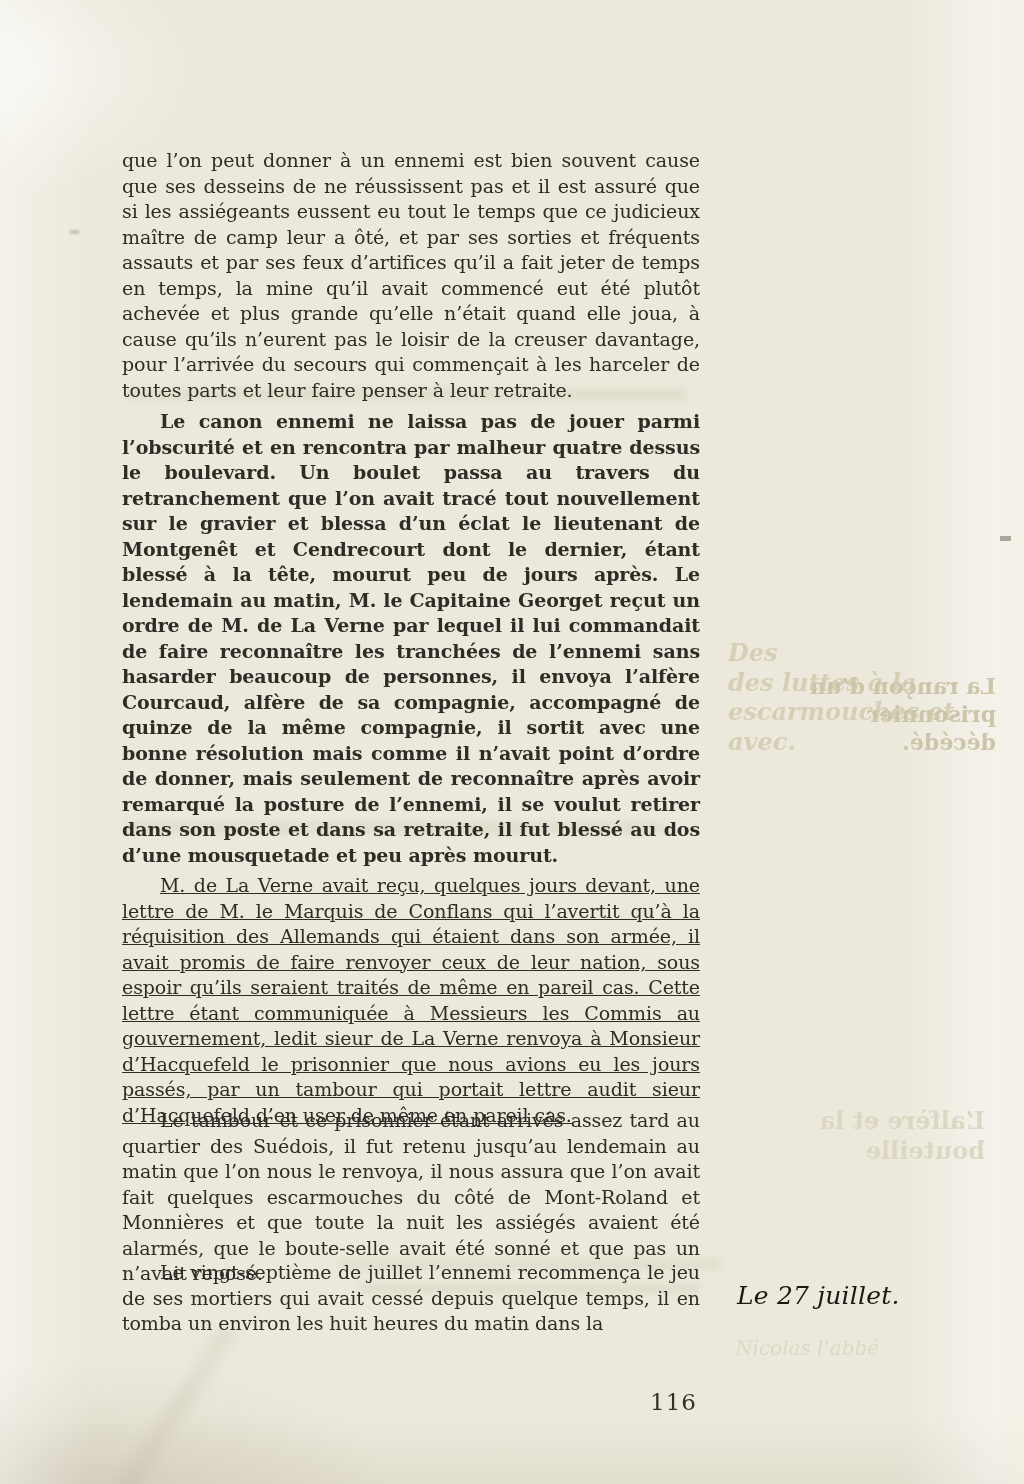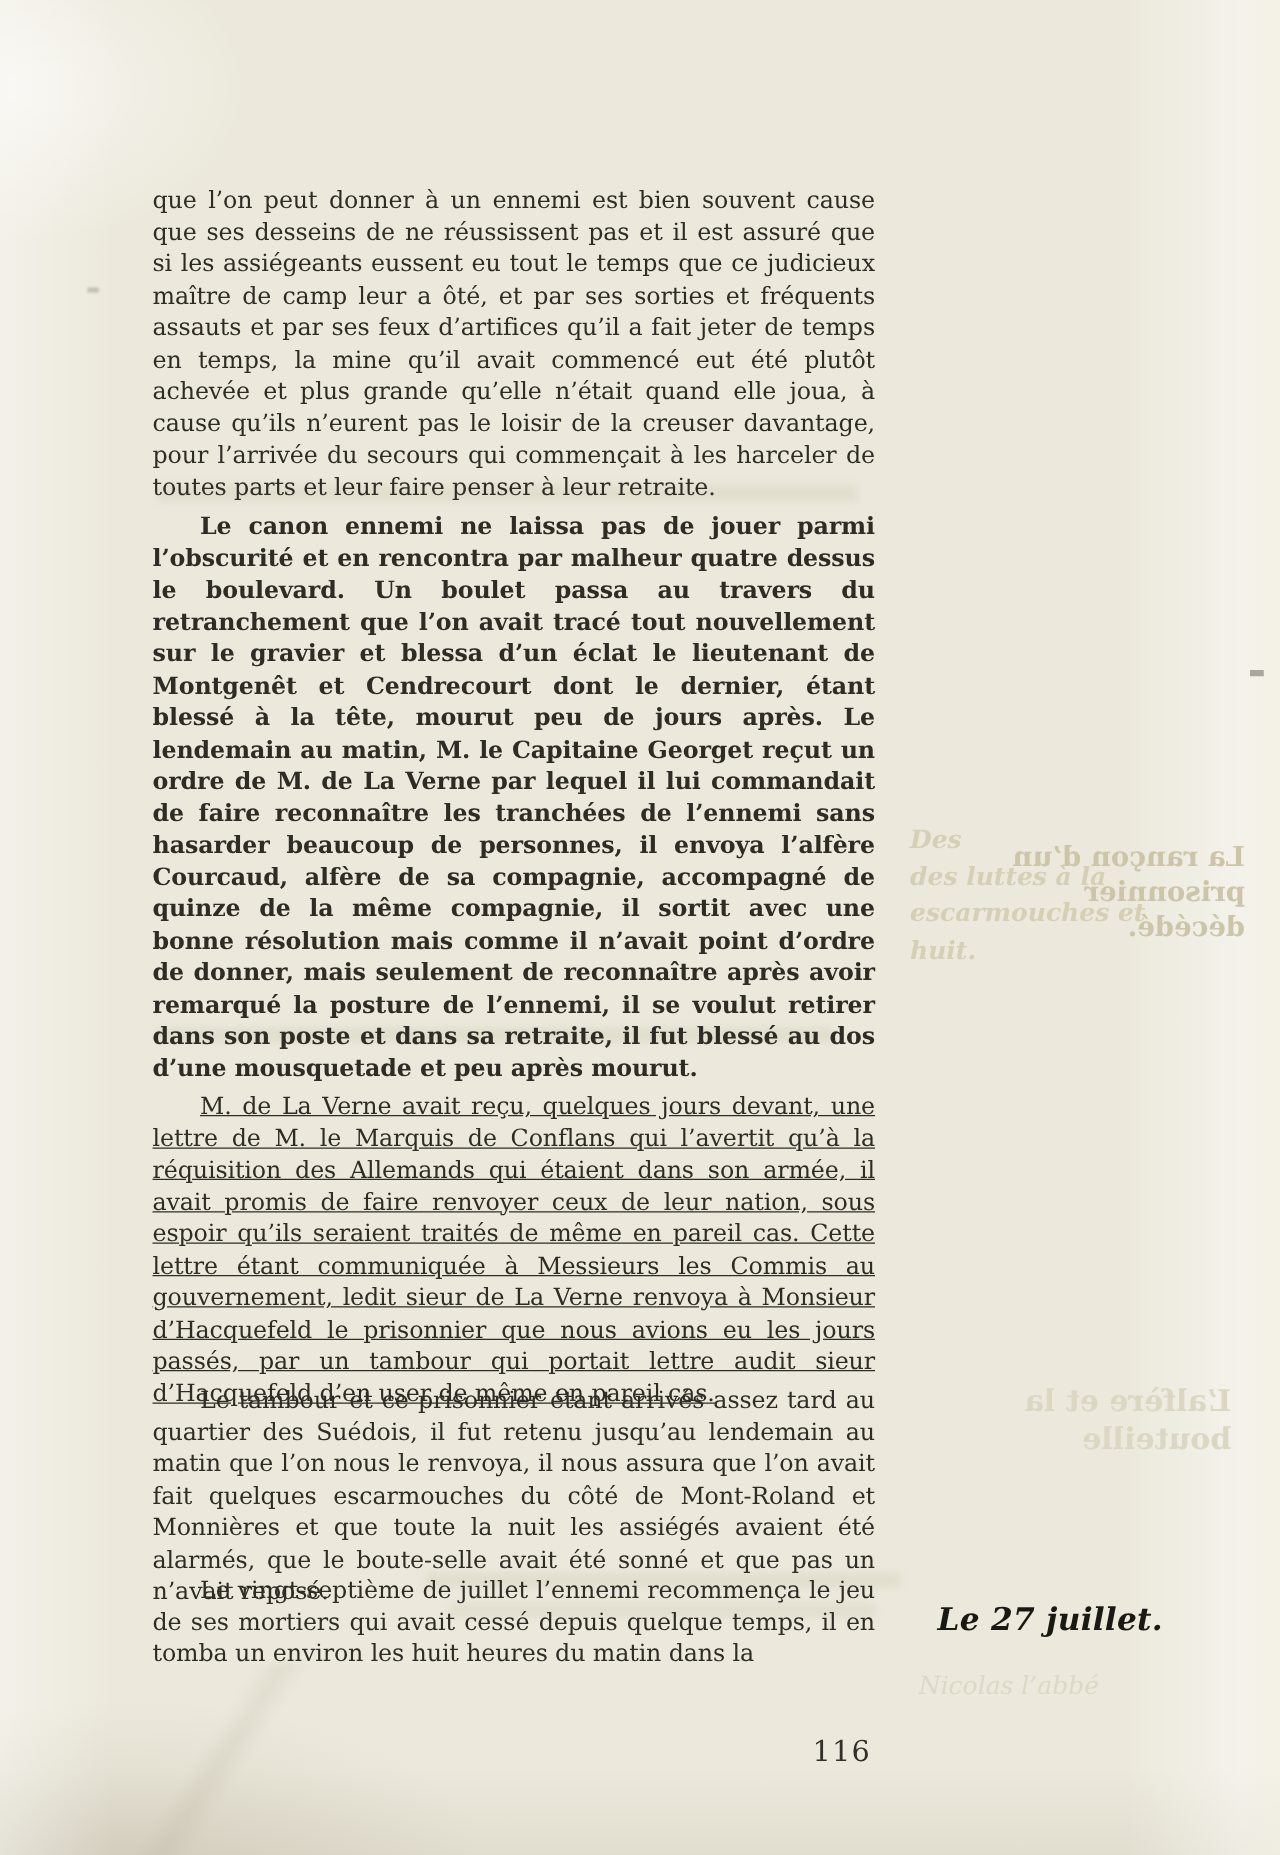--- a/index.html
+++ b/index.html
@@ -46,25 +46,24 @@
   .para-2 { top: 409px; text-indent: 38px; font-weight: bold; }
   .para-3 { top: 873px; text-indent: 38px; text-decoration: underline; }
   .para-4 { top: 1108px; text-indent: 38px; }
   .para-5 { top: 1260px; text-indent: 38px; }
   .margin-note {
     position: absolute;
     left: 737px;
     top: 1281px;
     width: 260px;
     font-size: 25px;
-    font-weight: bold;
+    font-weight: normal;
     font-style: italic;
     color: #191813;
     letter-spacing: 0.2px;
-    margin-left: 13px;
   }
   .page-number {
     position: absolute;
     left: 650px;
     top: 1389px;
     font-size: 23px;
     letter-spacing: 1px;
     color: #32302a;
   }
   
@@ -72,25 +71,24 @@
     position: absolute;
     font-weight: bold;
     filter: blur(0.6px);
     pointer-events: none;
     white-space: nowrap;
   }
   .bleed .bl-line { display: block; }
   .bleed-escarmouches {
     left: 728px;
     top: 638px;
-    font-size: 20px;
+    font-size: 24px;
     font-style: italic;
     line-height: 29.5px;
     color: #d5cfb6;
-    margin-top: 19px;
   }
   .bleed-rancon {
     left: 846px;
     top: 672px;
     width: 150px;
     font-size: 22px;
     line-height: 28px;
     color: #cdc5a9;
     transform: scaleX(-1);
     text-align: left;
@@ -143,21 +141,21 @@
 </style>
 </head>
 <body>
 
 <div class="page">
 
   <div class="bleed bleed-escarmouches">
     <span class="bl-line">Des</span>
     <span class="bl-line">des luttes à la</span>
     <span class="bl-line">escarmouches et</span>
-    <span class="bl-line">huit.</span>
+    <span class="bl-line">avec.</span>
   </div>
   <div class="bleed bleed-rancon">
     <span class="bl-line">La rançon d’un</span>
     <span class="bl-line">prisonnier</span>
     <span class="bl-line">décédé.</span>
   </div>
   <div class="bleed bleed-alfere">
     <span class="bl-line">L’alfère et la</span>
     <span class="bl-line">bouteille</span>
   </div>

